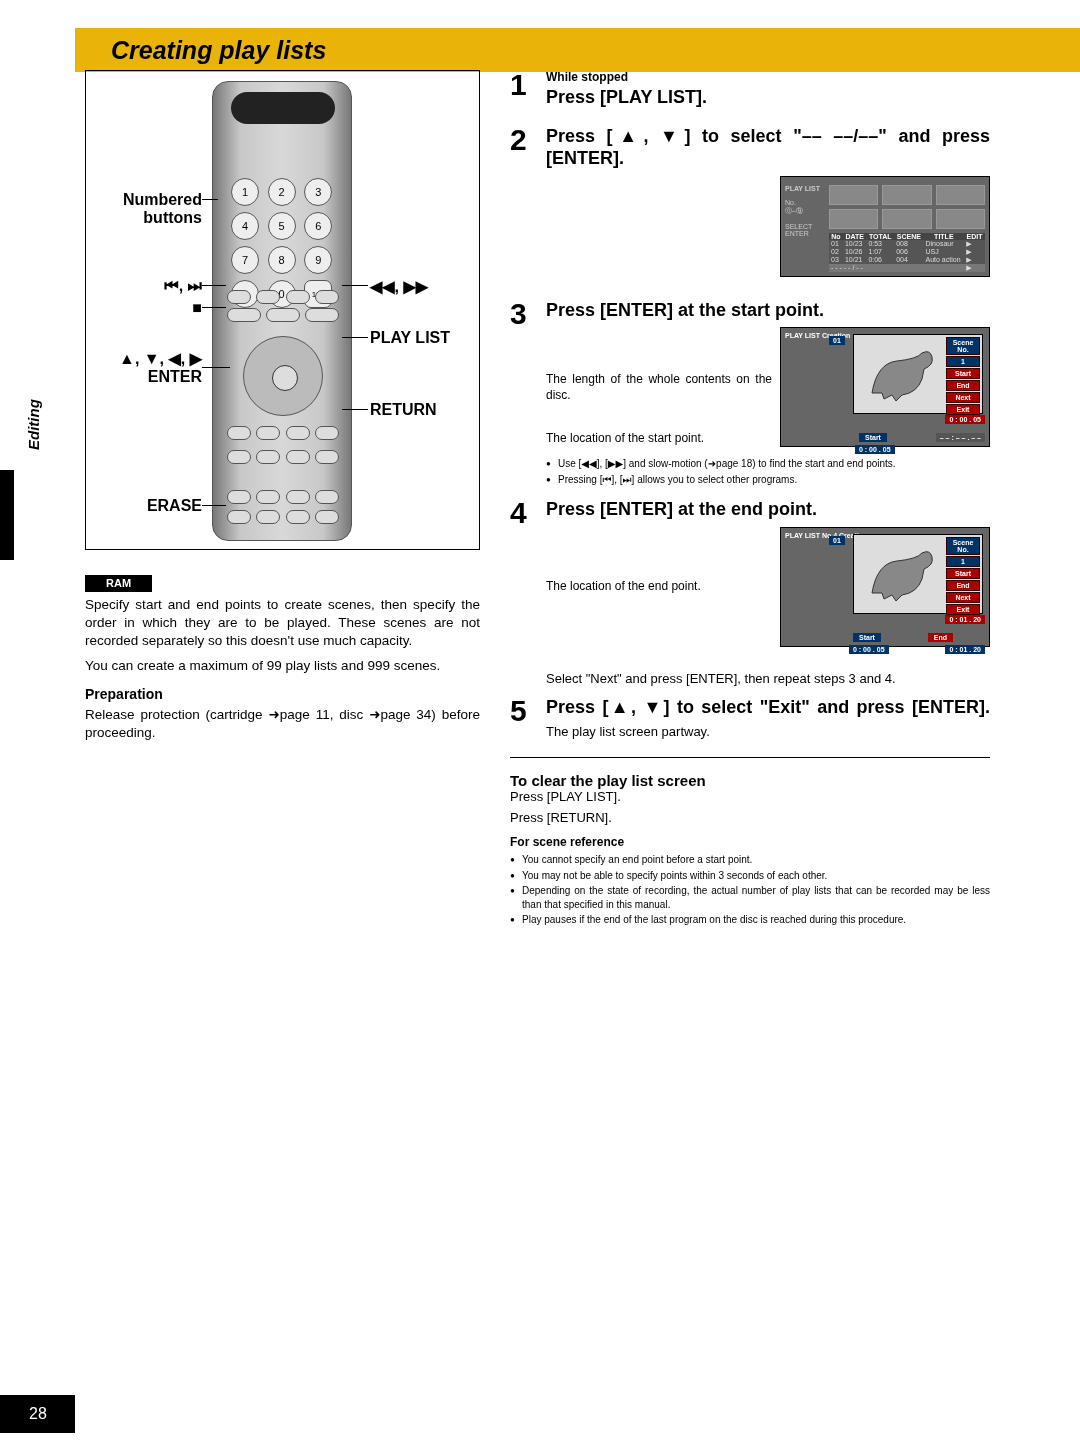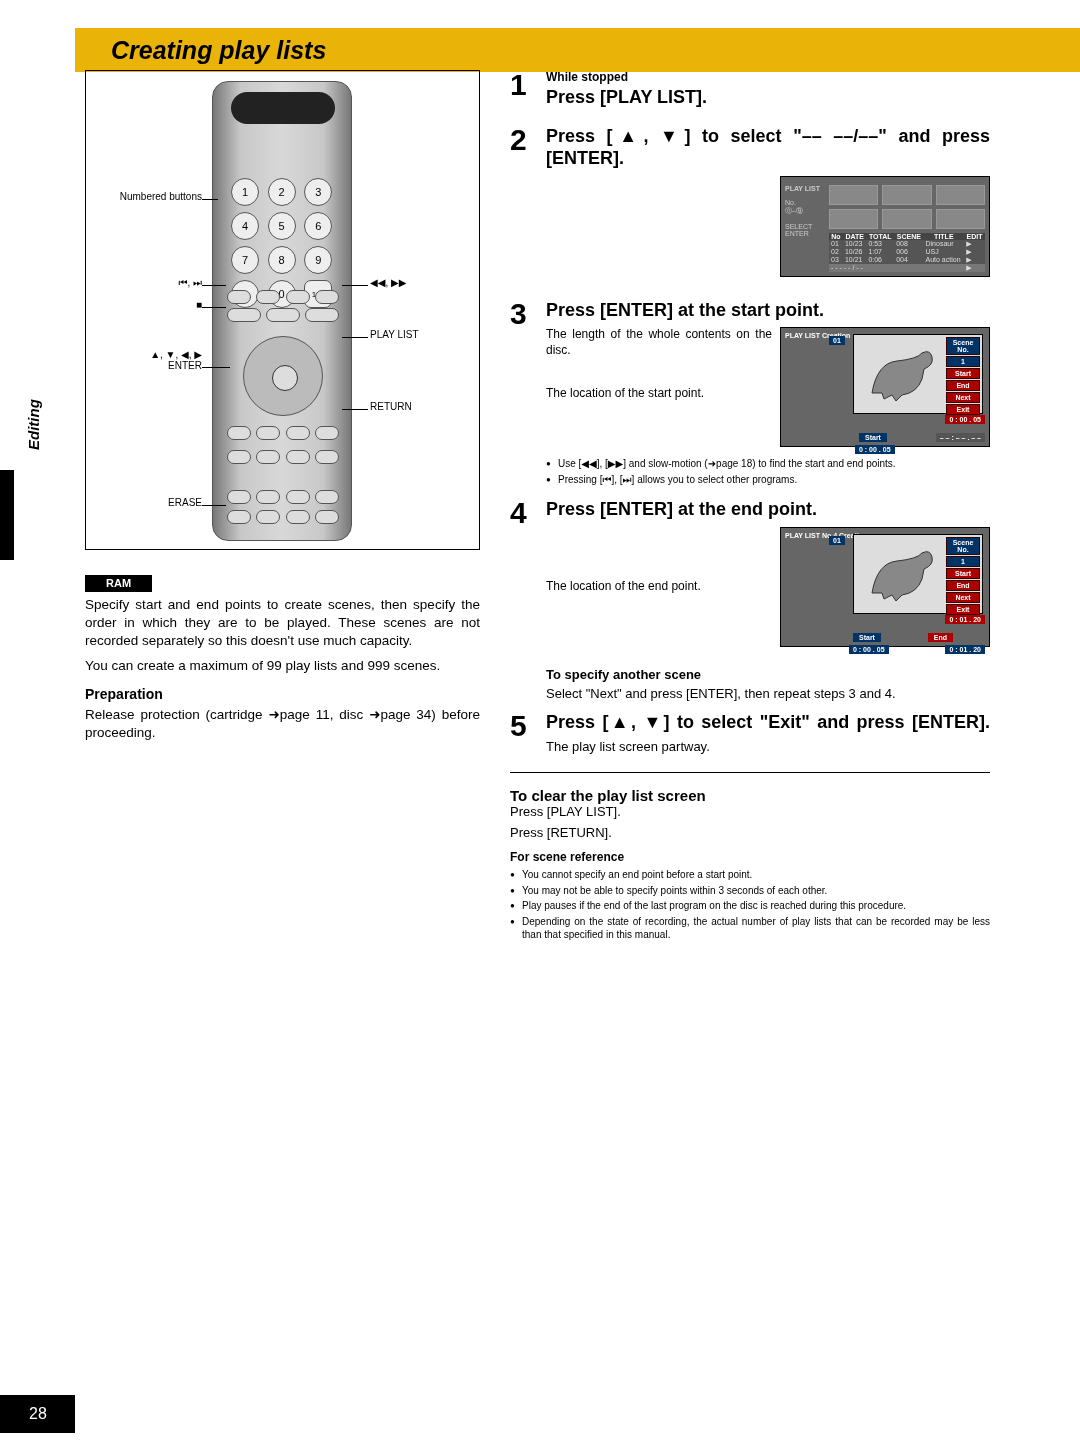--- a/index.html
+++ b/index.html
@@ -106,22 +106,22 @@
   .remote-row {
     position:absolute; left:14px;
     width:112px; display:flex; justify-content:space-between;
   }
   .remote-row .sbtn{
     width:24px;height:14px;border-radius:7px;
     background:#ddd;border:1px solid #555;
   }
   .remote-label {
     position:absolute;
-    font-size:10px;
-    font-weight:normal;
+    font-size:16px;
+    font-weight:bold;
   }
   .remote-line {
     position:absolute;
     height:1px;background:#000;
   }
 
   .ram-tag {
     display:inline-block;
     background:#000;color:#fff;
     font-size:11px;font-weight:bold;
@@ -473,21 +473,21 @@
           </div>
         </div>
       </div>
     </div>
   </div>
 
   <div class="step">
     <div class="step-num">3</div>
     <div class="step-body">
       <div class="step-title">Press [ENTER] at the start point.</div>
-      <div class="osd2-row" style="align-items:flex-start;">
+      <div class="osd2-row" style="align-items:flex-end;">
         <div style="flex:1;">
           <div class="osd2-caption">The length of the whole contents on the disc.</div>
           <div style="height:28px;"></div>
           <div class="osd2-caption">The location of the start point.</div>
         </div>
         <div class="osd2">
           <div style="font-size:7px;color:#fff;font-weight:bold;">PLAY LIST Creation</div>
           <div class="osd2-in">
             <svg class="dino" viewBox="0 0 80 60">
               <path d="M10 50 Q15 20 35 18 Q55 16 60 10 Q68 6 70 14 Q72 22 62 26 L60 36 Q55 50 40 52 L34 58 L30 52 L22 56 L20 50 Z" fill="#888" stroke="#333"></path>
@@ -538,21 +538,20 @@
           </div>
           <div style="position:absolute;left:48px;top:8px;background:#036;color:#fff;font-size:7px;padding:1px 4px;font-weight:bold;">01</div>
           <div class="timebox" style="right:4px;bottom:22px;">0 : 01 . 20</div>
           <div class="startbox" style="left:72px;bottom:4px;">Start</div>
           <div class="startbox" style="right:36px;bottom:4px;background:#a00;">End</div>
           <div class="timebox" style="left:68px;bottom:-8px;background:#036;">0 : 00 . 05</div>
           <div class="timebox" style="right:4px;bottom:-8px;background:#036;">0 : 01 . 20</div>
         </div>
       </div>
       <div style="height:10px;"></div>
-      <div class="bold-inline">To specify another scene</div>
       <div class="step-sub">Select "Next" and press [ENTER], then repeat steps 3 and 4.</div>
     </div>
   </div>
 
   <div class="step">
     <div class="step-num">5</div>
     <div class="step-body">
       <div class="step-title just">Press [▲, ▼] to select "Exit" and press [ENTER].</div>
       <div class="step-sub">The play list screen partway.</div>
     </div>
@@ -562,17 +561,17 @@
 
   <div class="sub-head">To clear the play list screen</div>
   <div class="sub-body">Press [PLAY LIST].</div>
 
   <div class="sub-body">Press [RETURN].</div>
 
   <div class="ref-head">For scene reference</div>
   <ul class="bullets">
     <li>You cannot specify an end point before a start point.</li>
     <li>You may not be able to specify points within 3 seconds of each other.</li>
+    <li>Depending on the state of recording, the actual number of play lists that can be recorded may be less than that specified in this manual.</li>
     <li>Play pauses if the end of the last program on the disc is reached during this procedure.</li>
-    <li>Depending on the state of recording, the actual number of play lists that can be recorded may be less than that specified in this manual.</li>
   </ul>
 
 </div>
 
 </body></html>

